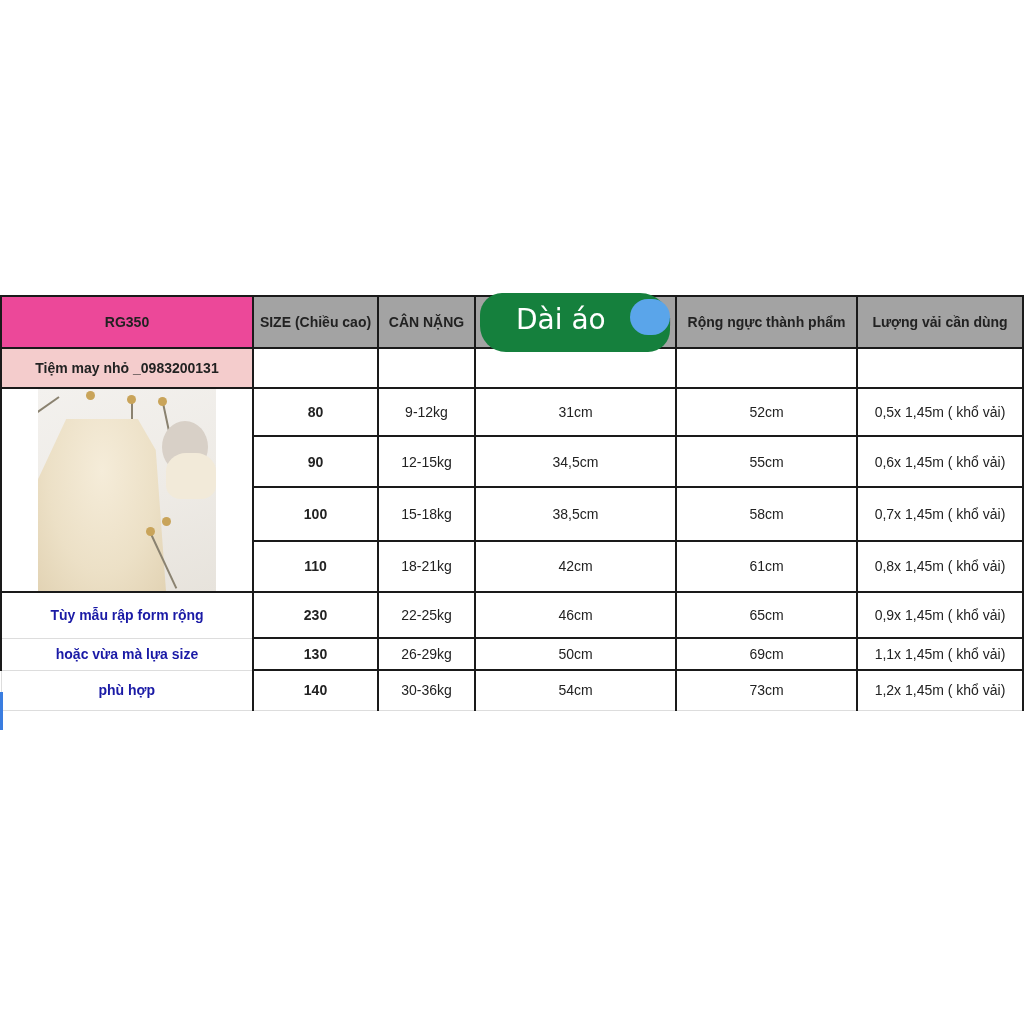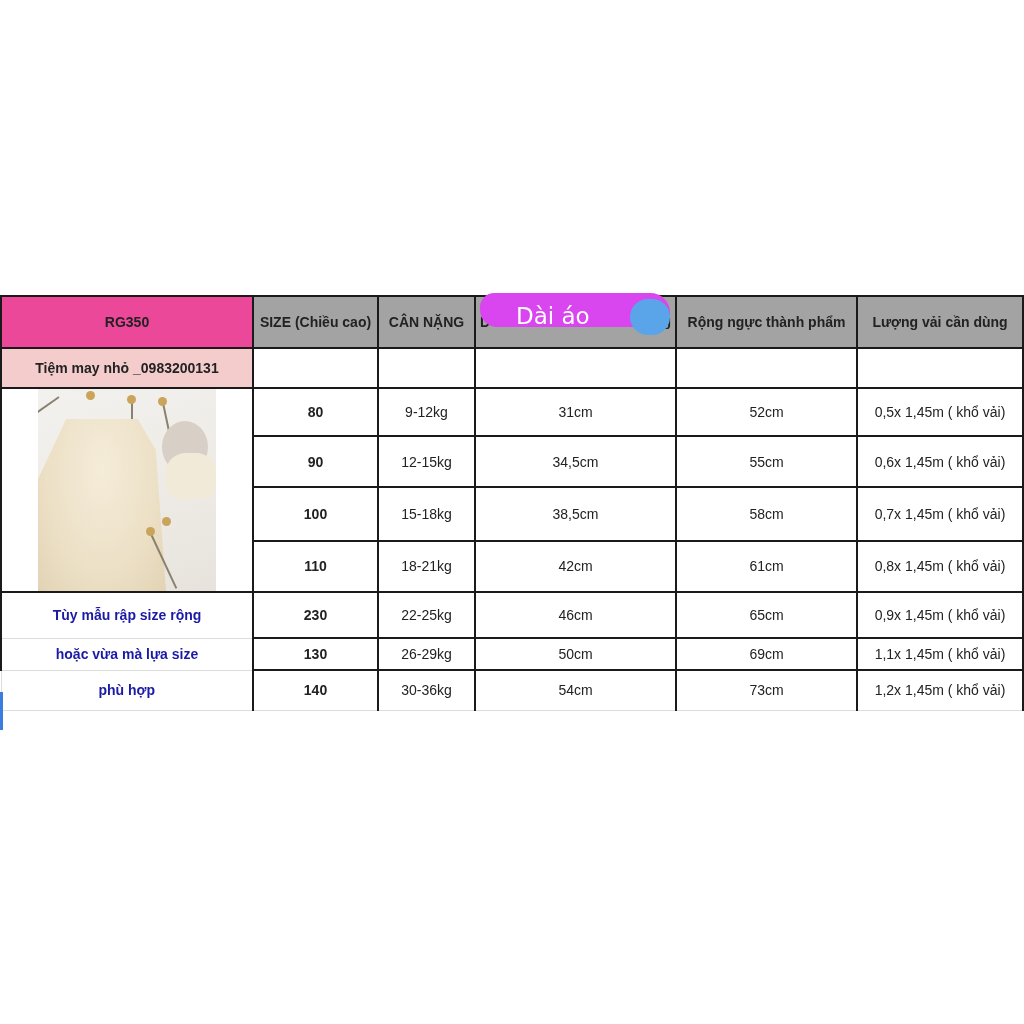--- a/index.html
+++ b/index.html
@@ -38,23 +38,23 @@
     position: absolute; right: 8px; top: 32px; width: 46px; height: 52px;
     border-radius: 50%; background: #d8d0c7;
   }
   .bunny-dress {
     position: absolute; right: 0; top: 64px; width: 50px; height: 46px;
     background: #f2ead9; border-radius: 40% 40% 30% 30%;
   }
   .flower { position: absolute; width: 9px; height: 9px; border-radius: 50%; background: #c9a45a; }
   .stem { position: absolute; width: 2px; background: #8a8270; transform-origin: top center; }
   .sticker {
-    position: absolute; left: 480px; top: 293px; width: 190px; height: 34px;
-    background: #d946ef; border-radius: 22px 30px 22px 26px;
-    color: #ffffff; font-family: "DejaVu Sans", sans-serif; font-size: 23px;
+    position: absolute; left: 480px; top: 293px; width: 190px; height: 59px;
+    background: #15803d; border-radius: 22px 30px 22px 26px;
+    color: #ffffff; font-family: "DejaVu Sans", sans-serif; font-size: 28px;
   }
   .sticker span { position: absolute; left: 36px; top: 10px; }
   .sticker::after {
     content: ""; position: absolute; left: 150px; top: 6px; width: 40px; height: 36px;
     background: #5aa5ea; border-radius: 18px;
   }
   .blue-mark { position: absolute; left: 0; top: 692px; width: 3px; height: 38px; background: #3a7de0; }
 </style>
 </head>
 <body>
@@ -127,21 +127,21 @@
       <td>0,7x 1,45m ( khổ vải)</td>
     </tr>
     <tr style="height:50px">
       <td class="size-val">110</td>
       <td>18-21kg</td>
       <td>42cm</td>
       <td>61cm</td>
       <td>0,8x 1,45m ( khổ vải)</td>
     </tr>
     <tr style="height:46px">
-      <td class="note" style="border-bottom:1px solid #ddd;">Tùy mẫu rập size rộng</td>
+      <td class="note" style="border-bottom:1px solid #ddd;">Tùy mẫu rập form rộng</td>
       <td class="size-val">230</td>
       <td>22-25kg</td>
       <td>46cm</td>
       <td>65cm</td>
       <td>0,9x 1,45m ( khổ vải)</td>
     </tr>
     <tr style="height:32px">
       <td class="note" style="border-top:1px solid #ddd;border-bottom:1px solid #ddd;">hoặc vừa mà lựa size</td>
       <td class="size-val">130</td>
       <td>26-29kg</td>

